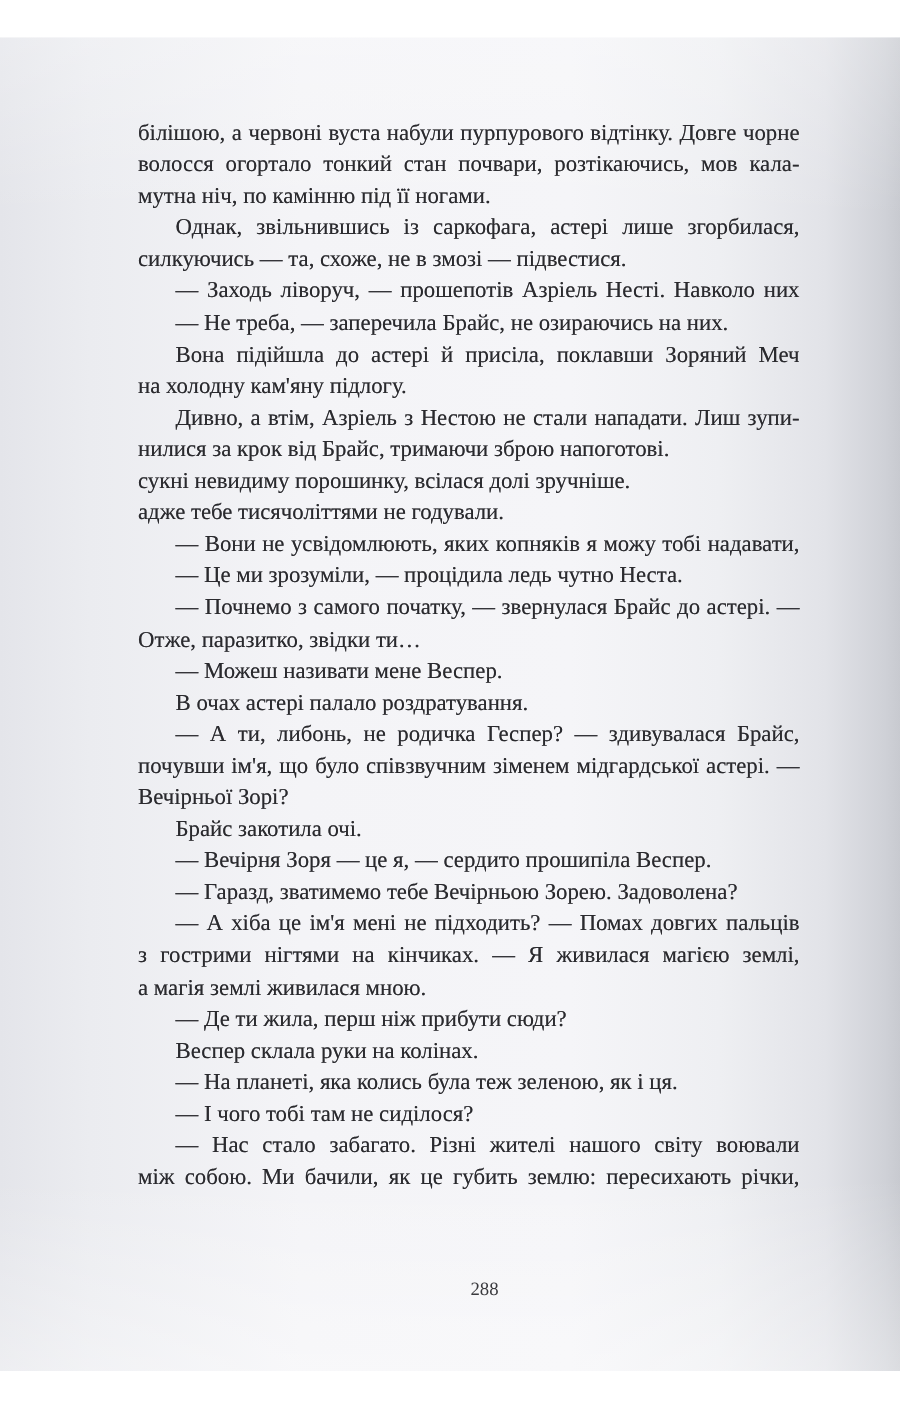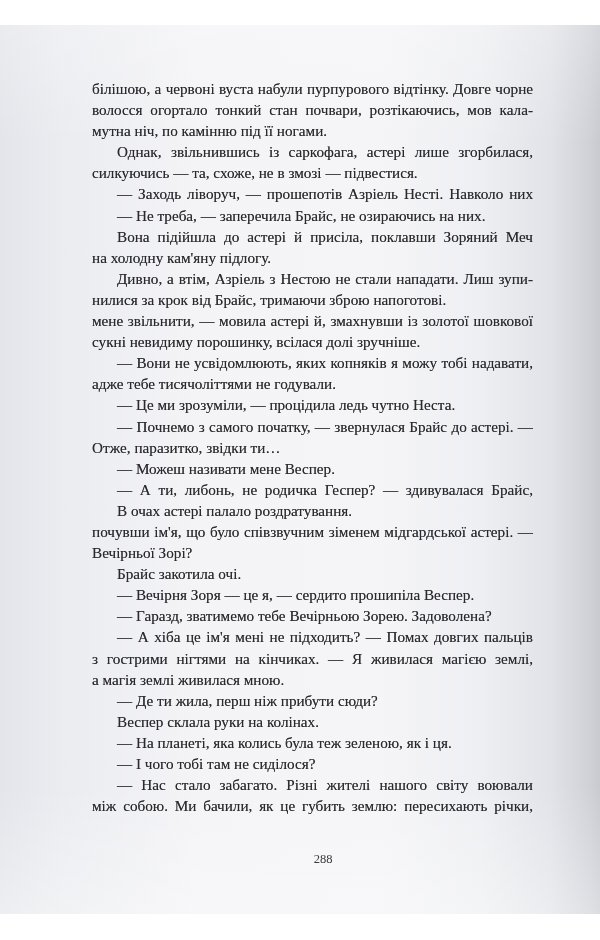--- a/index.html
+++ b/index.html
@@ -70,30 +70,29 @@
       <span class="line justify">волосся огортало тонкий стан почвари, розтікаючись, мов кала-</span>
       <span class="line">мутна ніч, по камінню під її ногами.</span>
       <span class="line indent justify">Однак, звільнившись із саркофага, астері лише згорбилася,</span>
       <span class="line">силкуючись — та, схоже, не в змозі — підвестися.</span>
       <span class="line indent justify">— Заходь ліворуч, — прошепотів Азріель Несті. Навколо них</span>
       <span class="line indent">— Не треба, — заперечила Брайс, не озираючись на них.</span>
       <span class="line indent justify">Вона підійшла до астері й присіла, поклавши Зоряний Меч</span>
       <span class="line">на холодну кам'яну підлогу.</span>
       <span class="line indent justify">Дивно, а втім, Азріель з Нестою не стали нападати. Лиш зупи-</span>
       <span class="line">нилися за крок від Брайс, тримаючи зброю напоготові.</span>
-      <span class="line justify">мене звільнити, — мовила астері й, змахнувши із золотої шовкової</span>
       <span class="line">сукні невидиму порошинку, всілася долі зручніше.</span>
+      <span class="line">адже тебе тисячоліттями не годували.</span>
       <span class="line indent justify">— Вони не усвідомлюють, яких копняків я можу тобі надавати,</span>
-      <span class="line">адже тебе тисячоліттями не годували.</span>
       <span class="line indent">— Це ми зрозуміли, — процідила ледь чутно Неста.</span>
       <span class="line indent justify">— Почнемо з самого початку, — звернулася Брайс до астері. —</span>
       <span class="line">Отже, паразитко, звідки ти…</span>
       <span class="line indent">— Можеш називати мене Веспер.</span>
+      <span class="line indent">В очах астері палало роздратування.</span>
       <span class="line indent justify">— А ти, либонь, не родичка Геспер? — здивувалася Брайс,</span>
-      <span class="line indent">В очах астері палало роздратування.</span>
       <span class="line justify">почувши ім'я, що було співзвучним зіменем мідгардської астері. —</span>
       <span class="line">Вечірньої Зорі?</span>
       <span class="line indent">Брайс закотила очі.</span>
       <span class="line indent">— Вечірня Зоря — це я, — сердито прошипіла Веспер.</span>
       <span class="line indent">— Гаразд, зватимемо тебе Вечірньою Зорею. Задоволена?</span>
       <span class="line indent justify">— А хіба це ім'я мені не підходить? — Помах довгих пальців</span>
       <span class="line justify">з гострими нігтями на кінчиках. — Я живилася магією землі,</span>
       <span class="line">а магія землі живилася мною.</span>
       <span class="line indent">— Де ти жила, перш ніж прибути сюди?</span>
       <span class="line indent">Веспер склала руки на колінах.</span>

